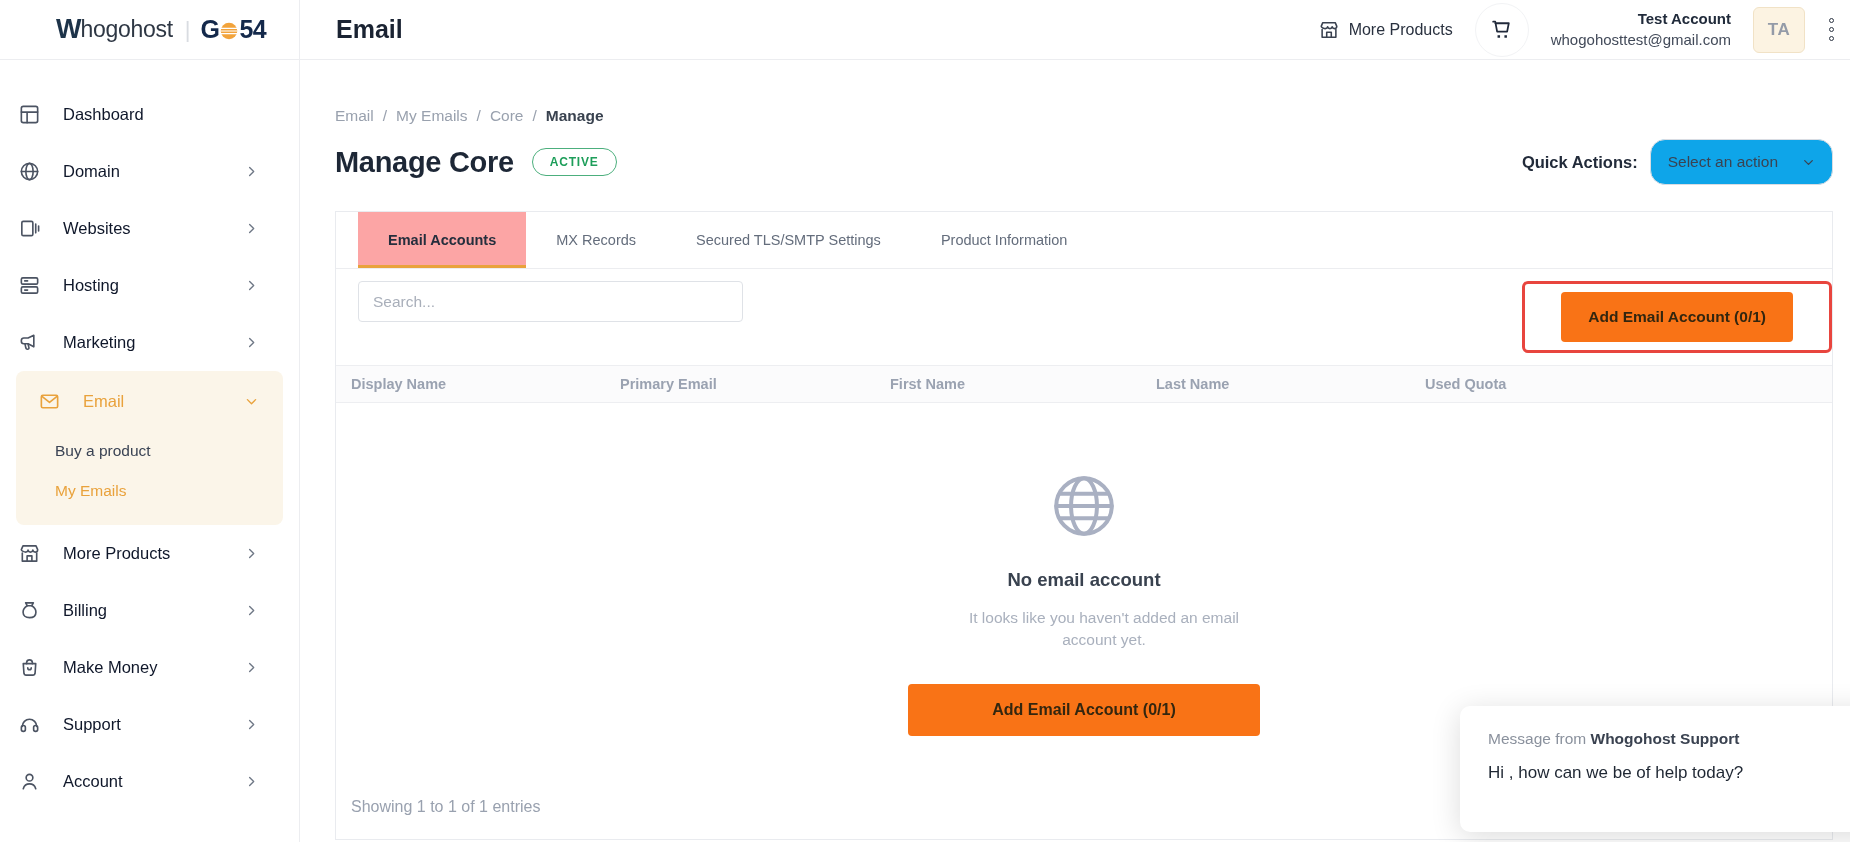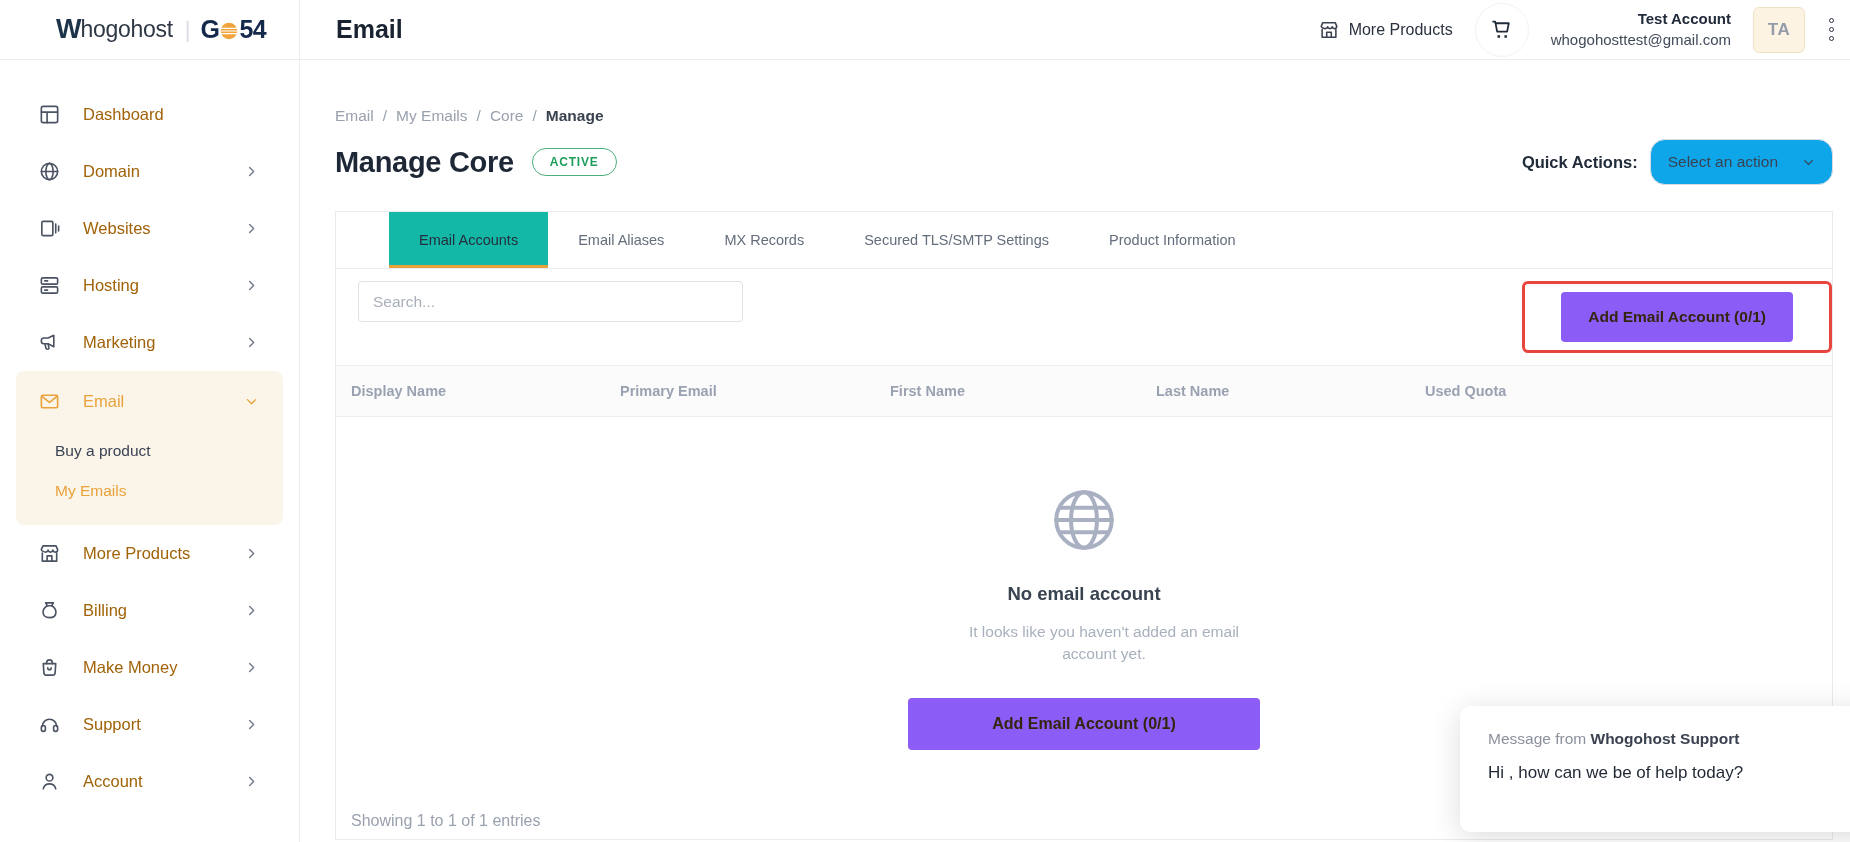--- a/index.html
+++ b/index.html
@@ -30,22 +30,22 @@
   .account-email { font-size:15px; color:#424a59; }
   .avatar { width:52px; height:46px; background:#fcf3e2; border:1px solid #f1e2c6; border-radius:6px;
     display:flex; align-items:center; justify-content:center; font-size:17px; font-weight:600;
     color:#949ba8; letter-spacing:0.5px; }
   .kebab { display:flex; flex-direction:column; gap:4px; padding:4px 2px; cursor:pointer; }
   .kebab span { width:5px; height:5px; border:1.5px solid #2c3543; border-radius:50%; display:block;}
 
   
   .sidebar { position:absolute; top:60px; left:0; width:300px; height:782px; background:#fff;
     border-right:1px solid #ECEDF0; padding-top:26px; z-index:10; }
-  .side-item { height:57px; display:flex; align-items:center; padding:0 40px 0 38px; gap:22px;
-    font-size:16.5px; color:#a16207; cursor:pointer; }
+  .side-item { height:57px; display:flex; align-items:center; padding:0 40px 0 18px; gap:22px;
+    font-size:16.5px; color:#0f172a; cursor:pointer; }
   .side-item svg.mi { width:23px; height:23px; color:#4b5362; flex:0 0 auto; }
   .side-item .chev { margin-left:auto; width:15px; height:15px; color:#6f7886; }
   .email-block { background:#fbf5e9; border-radius:8px; margin:0 16px; padding-bottom:14px; }
   .email-block .side-item { padding:0 24px 0 22px; height:60px; color:#e9a23c; font-size:16.5px; }
   .email-block .side-item svg.mi { color:#e9a23c; }
   .email-block .side-item .chev { color:#e9a23c; }
   .sub-item { padding:11px 0 11px 39px; font-size:15.5px; color:#3a4354; cursor:pointer; }
   .sub-item.active { color:#e9a23c; }
 
   
@@ -65,33 +65,33 @@
     background:#0ea5e9; }
   .qa-select svg { width:13px; height:13px; color:#3a4352; }
 
   
   .card { margin-top:26px; width:1498px; height:629px; background:#fff; border:1px solid #e9ebef;
     position:relative; }
   .tabs { height:57px; border-bottom:1px solid #ecedf0; display:flex; align-items:stretch;
     padding-left:22px; }
   .tab { display:flex; align-items:center; padding:0 30px; font-size:14.5px; color:#646d7c;
     cursor:pointer; }
-  .tab.active { background:#14b8a6; color:#252e3d; font-weight:400;
-    box-shadow:inset 0 -3px 0 0 #e9a23c;margin-left:31px; }
+  .tab.active { background:#fca5a5; color:#252e3d; font-weight:700;
+    box-shadow:inset 0 -3px 0 0 #e9a23c; }
   .toolbar { display:flex; justify-content:space-between;
     padding:12px 0 12px 22px;gap:31px; }
   .search-input { width:385px; height:41px; border:1px solid #dfe2e7; border-radius:4px;
     padding:0 14px; font-size:15.5px; color:#3c4454; outline:none;
     font-family:"Liberation Sans","DejaVu Sans",sans-serif; }
   .search-input::placeholder { color:#a9afba; }
   .annotation { border:3px solid #e8453e; border-radius:6px; padding:8px 36px; }
-  .btn-orange { background:#8b5cf6; border:none; border-radius:4px; color:#33260f;
+  .btn-orange { background:#f97316; border:none; border-radius:4px; color:#33260f;
     font-size:15.5px; font-weight:700; padding:16px 27px; cursor:pointer;
     font-family:"Liberation Sans","DejaVu Sans",sans-serif; }
-  .thead { height:52px; border-top:1px solid #edeef1; border-bottom:1px solid #edeef1;
+  .thead { height:38px; border-top:1px solid #edeef1; border-bottom:1px solid #edeef1;
     background:#fbfbfc; display:grid; grid-template-columns:269px 270px 266px 269px 1fr;
     align-items:center; padding:0 15px; }
   .thead span { font-size:14.5px; font-weight:600; color:#9aa2b1; }
   .empty { display:flex; flex-direction:column; align-items:center; padding-top:66px;gap:6px; }
   .empty .globe-big { width:74px; height:74px; color:#a9b0c2; }
   .empty-title { margin-top:20px; font-size:18.5px; font-weight:700; color:#39424f; }
   .empty-desc { margin-top:10px; font-size:15.5px; color:#a9b0bd; width:275px; text-align:center;
     line-height:1.45;margin-left:40px; }
   .empty .btn-orange { margin-top:26px; width:352px; padding:17px 0; font-size:16px; }
   .tfoot { margin-top:62px; padding-left:15px; font-size:16px; color:#99a1af; }
@@ -294,21 +294,20 @@
         <svg viewBox="0 0 24 24" fill="none" stroke="currentColor" stroke-width="2.4" stroke-linecap="round" stroke-linejoin="round">
             <path d="M5 8.5l7 7 7-7"></path>
           </svg>
       </div>
     </div>
   </div>
 
   <div class="card">
     <div class="tabs">
       <div class="tab active">Email Accounts</div>
-      <div class="tab">Email Aliases</div>
       <div class="tab">MX Records</div>
       <div class="tab">Secured TLS/SMTP Settings</div>
       <div class="tab">Product Information</div>
     </div>
 
     <div class="toolbar">
       <input class="search-input" type="text" placeholder="Search..." style="">
       <div class="annotation">
         <button class="btn-orange">Add Email Account (0/1)</button>
       </div>

